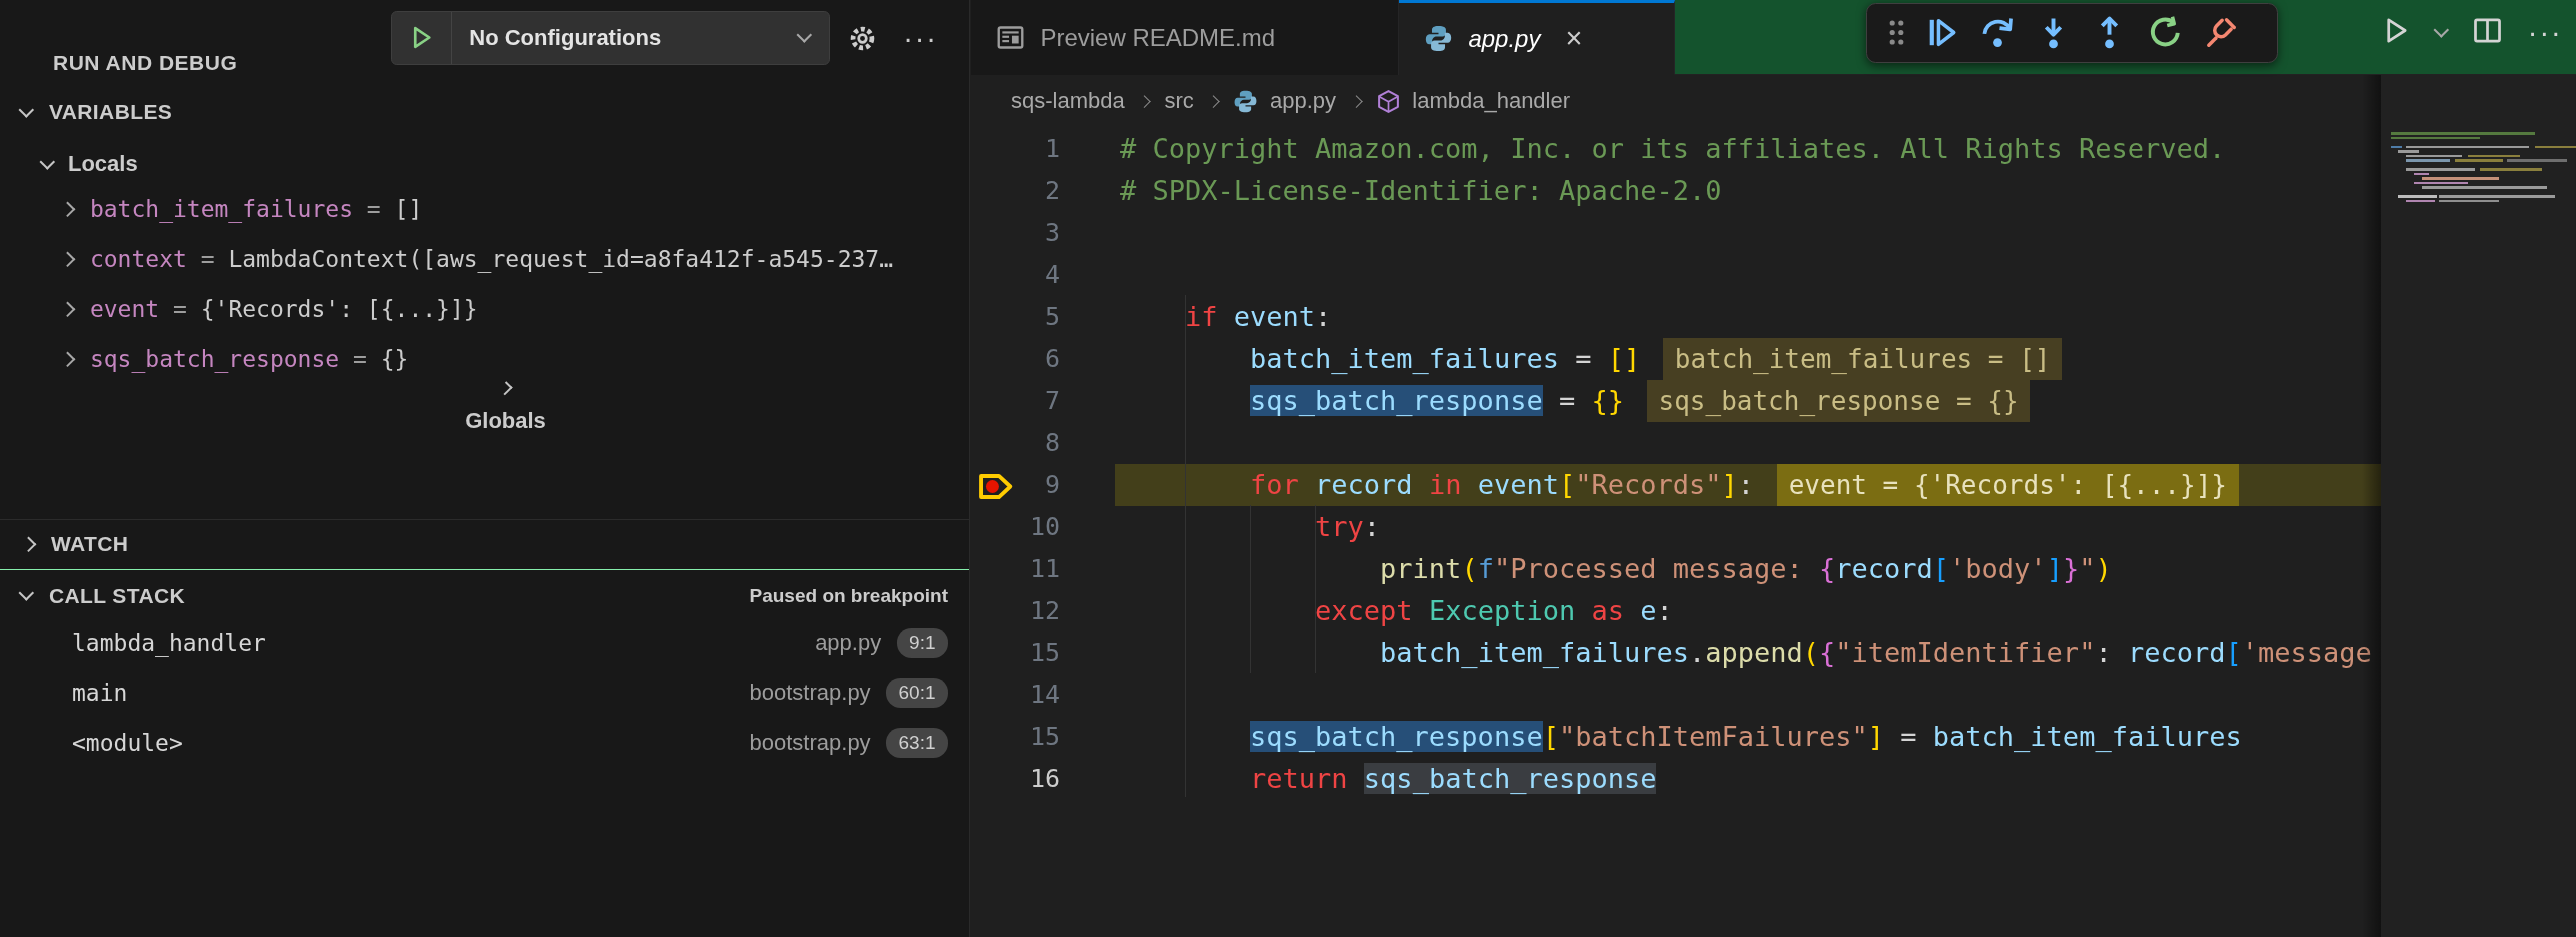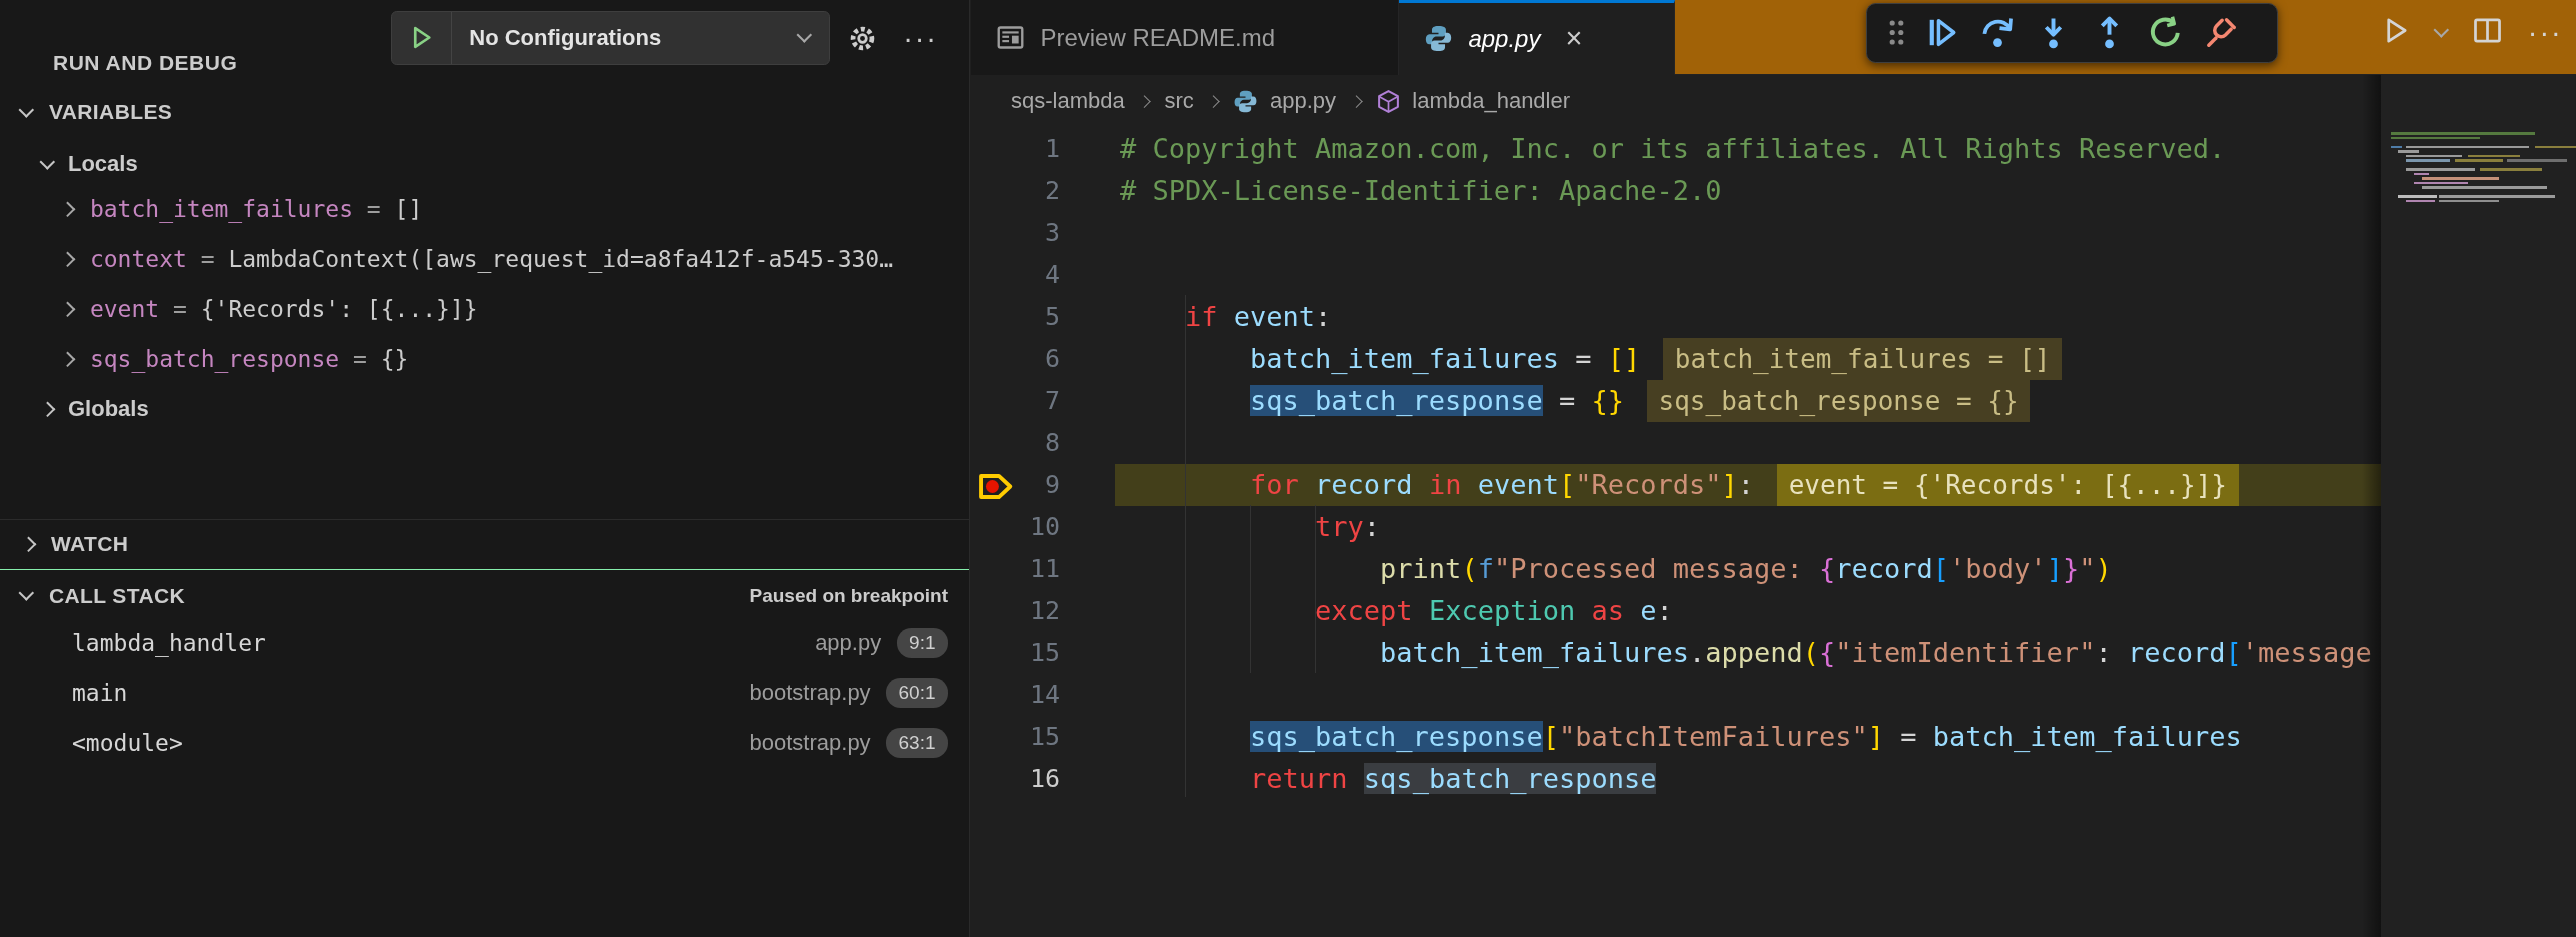--- a/index.html
+++ b/index.html
@@ -31,37 +31,37 @@
 
   .sec-row { display:flex; align-items:center; }
   #row-variables { height:39px; margin-top:17.3px; padding-left:21px; gap:17.3px; }
   .sec-title { font-size:21px; font-weight:700; color:#cccccc; letter-spacing:0.4px; }
   #row-locals { height:39px; margin-top:13.5px; padding-left:42px; gap:15.4px; }
   .scope-label { font-size:22px; font-weight:700; color:#cccccc; }
   .var-row { height:50px; display:flex; align-items:center; padding-left:62px; gap:17.3px;
     white-space:nowrap; overflow:hidden; }
   .var-text { font-family:"DejaVu Sans Mono", monospace; font-size:23px; }
   .var-name { color:#c586c0; } .var-eq { color:#9d9d9d; } .var-val { color:#cccccc; }
-  #row-globals { height:50px; margin-top:0; padding-left:42px; gap:15.4px; }
+  #row-globals { height:50px; margin-top:0; padding-left:42px; gap:15.4px;flex-direction:column; }
 
   #row-watch { height:51px; margin-top:85px; padding-left:23px; gap:17.3px;
     border-top:1px solid #2b2b2b; border-bottom:1px solid #86efac; }
   #row-callstack { height:44px; margin-top:3.9px; padding-left:21px; gap:17.3px; position:relative; }
   .paused-status { position:absolute; right:21px; font-size:19px; font-weight:700; color:#cccccc;padding-left:28px; }
   .frame-row { height:50px; display:flex; align-items:center; padding-left:72px;
     padding-right:21px; }
   .frame-fn { font-family:"DejaVu Sans Mono", monospace; font-size:23px; color:#d6d6d6; }
   .frame-right { margin-left:auto; display:flex; align-items:center; gap:15.4px; }
   .frame-file { font-size:22px; color:#9d9d9d; }
   .frame-badge { background:#454545; color:#d0d0d0; border-radius:14.4px; font-size:19px;
     padding:3.9px 12.5px; }
 
   
   #editor { position:absolute; left:971px; top:0; width:1605px; height:938px; background:#1f1f1f; }
-  #tabbar { position:absolute; left:0; top:0; width:1605px; height:75px; background:#a16207;
+  #tabbar { position:absolute; left:0; top:0; width:1605px; height:75px; background:#14532d;
     border-bottom:1px solid #222222; }
   .tab { position:absolute; top:0; height:75px; display:flex; align-items:center;
     padding:0 25px; gap:15.4px; border-right:1px solid #252526; }
   #tab-1 { left:0; width:428px; background:#181818; }
   #tab-1 .tab-label { color:#9d9d9d; font-size:24px; }
   #tab-2 { left:428px; width:276px; background:#1f1f1f; border-top:3.9px solid #0078d4;
     border-bottom:1px solid #1f1f1f; }
   #tab-2 .tab-label { color:#ffffff; font-size:24px; font-style:italic; }
   .tab-close { color:#cccccc; font-size:29px; margin-left:9.6px; }
 
@@ -143,21 +143,21 @@
     <span class="chev down"></span>
     <span class="scope-label">Locals</span>
   </div>
   <div id="variables-tree">
       <div class="var-row">
         <span class="chev right dim"></span>
         <span class="var-text"><span class="var-name">batch_item_failures</span><span class="var-eq"> = </span><span class="var-val">[]</span></span>
       </div>
       <div class="var-row">
         <span class="chev right dim"></span>
-        <span class="var-text"><span class="var-name">context</span><span class="var-eq"> = </span><span class="var-val">LambdaContext([aws_request_id=a8fa412f-a545-330…</span></span>
+        <span class="var-text"><span class="var-name">context</span><span class="var-eq"> = </span><span class="var-val">LambdaContext([aws_request_id=a8fa412f-a545-237…</span></span>
       </div>
       <div class="var-row">
         <span class="chev right dim"></span>
         <span class="var-text"><span class="var-name">event</span><span class="var-eq"> = </span><span class="var-val">{'Records': [{...}]}</span></span>
       </div>
       <div class="var-row">
         <span class="chev right dim"></span>
         <span class="var-text"><span class="var-name">sqs_batch_response</span><span class="var-eq"> = </span><span class="var-val">{}</span></span>
       </div>
     </div>

